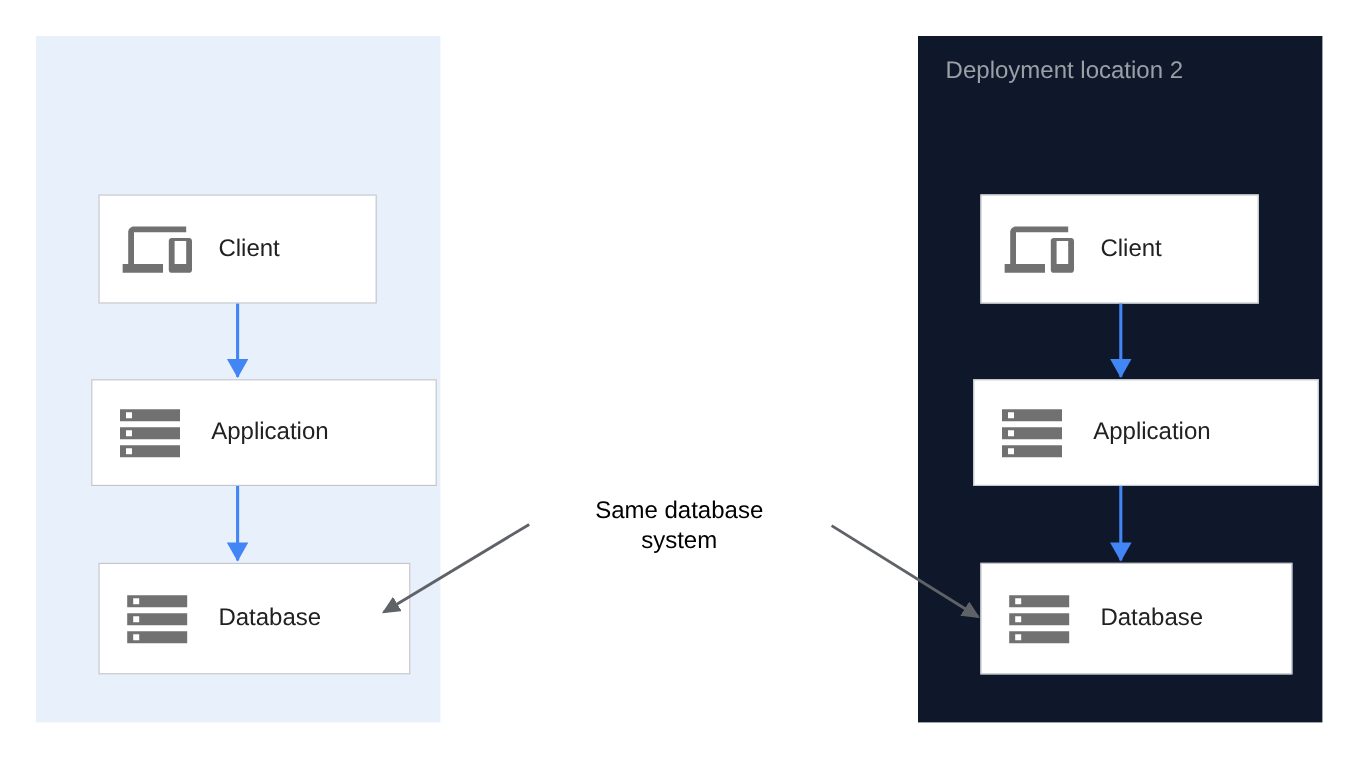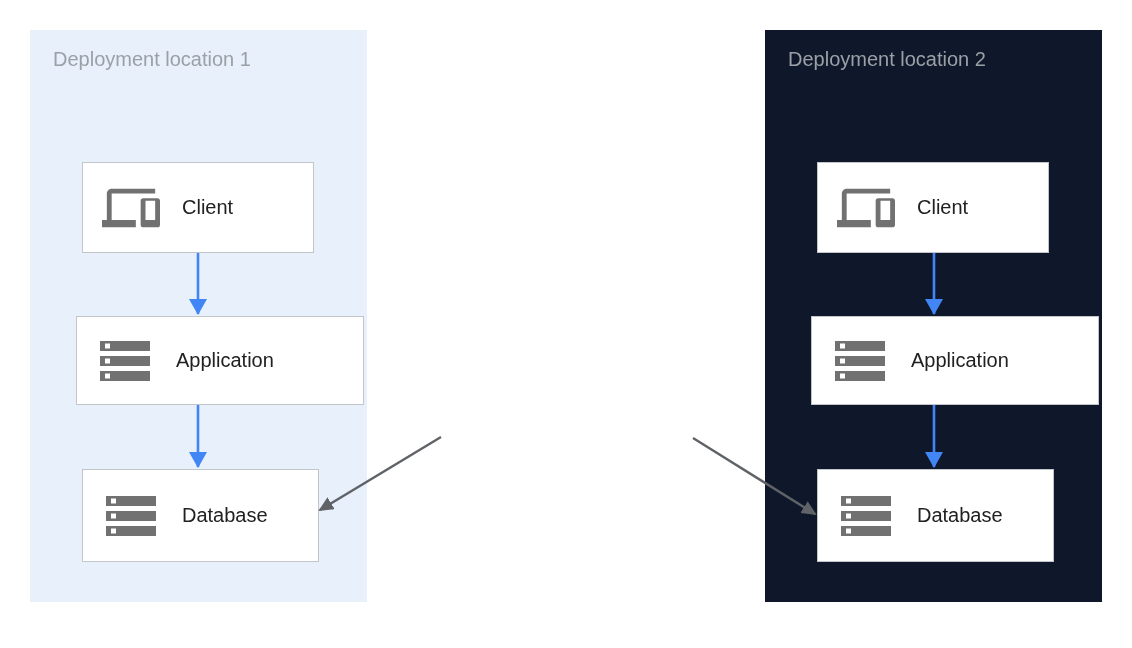--- a/index.html
+++ b/index.html
@@ -34,21 +34,21 @@
     box-sizing: border-box;
     background: #ffffff;
     border: 1px solid #c2c6cb;
     display: flex;
     align-items: center;
     padding-left: 18px;
     gap: 21px;
   }
   .node-client      { left: 52px; top: 132px; width: 232px; height: 91px; }
   .node-application { left: 46px; top: 286px; width: 288px; height: 89px; }
-  .node-database    { left: 52px; top: 439px; width: 237px; height: 93px; }
+  .node-database    { left: 52px; top: 439px; width: 260px; height: 93px; }
   .icon {
     width: 60px;
     display: flex;
     align-items: center;
     justify-content: center;
     flex: 0 0 auto;
   }
   .node-label {
     font-size: 20px;
     color: #212121;
@@ -72,21 +72,20 @@
     height: 648px;
     pointer-events: none;
   }
 </style>
 </head>
 <body>
 
 <div class="canvas">
 
   <section class="panel panel-1" style="background-color: rgb(232, 240, 251);">
-    <div class="panel-title" style="color: rgb(154, 160, 166);">Deployment location 1</div>
 
     <div class="node node-client" style="border-color: rgb(194, 198, 203);">
       <span class="icon">
         <svg width="58" height="58" viewBox="0 0 24 24">
           <path d="M4 6h18V4H4c-1.1 0-2 .9-2 2v11H0v3h14v-3H4V6zm19 2h-6c-.55 0-1 .45-1 1v10c0 .55.45 1 1 1h6c.55 0 1-.45 1-1V9c0-.55-.45-1-1-1zm-1 9h-4v-8h4v8z" fill="#717171"></path>
         </svg>
       </span>
       <span class="node-label" style="color: rgb(33, 33, 33);">Client</span>
     </div>
 
@@ -133,20 +132,21 @@
     <div class="node node-database" style="border-color: rgb(194, 198, 203);">
       <span class="icon">
         <svg width="60" height="60" viewBox="0 0 24 24">
           <path d="M2 20h20v-4H2v4zm2-3h2v2H4v-2zM2 4v4h20V4H2zm4 3H4V5h2v2zm-4 7h20v-4H2v4zm2-3h2v2H4v-2z" fill="#717171"></path>
         </svg>
       </span>
       <span class="node-label" style="color: rgb(33, 33, 33);">Database</span>
     </div>
   </section>
 
+  <div class="center-label" style="color: rgb(0, 0, 0);">Same database system</div>
 
   <svg class="overlay" width="1132" height="648" viewBox="0 0 1132 648">
     <defs>
       <marker id="head-blue" markerUnits="userSpaceOnUse" markerWidth="18" markerHeight="20" refX="15" refY="9" orient="auto">
         <path d="M0,0 L16,9 L0,18 z" fill="#4285f4"></path>
       </marker>
       <marker id="head-gray" markerUnits="userSpaceOnUse" markerWidth="17" markerHeight="16" refX="13" refY="7" orient="auto">
         <path d="M0,0 L15,7 L0,14 z" fill="#5f6368"></path>
       </marker>
     </defs>

